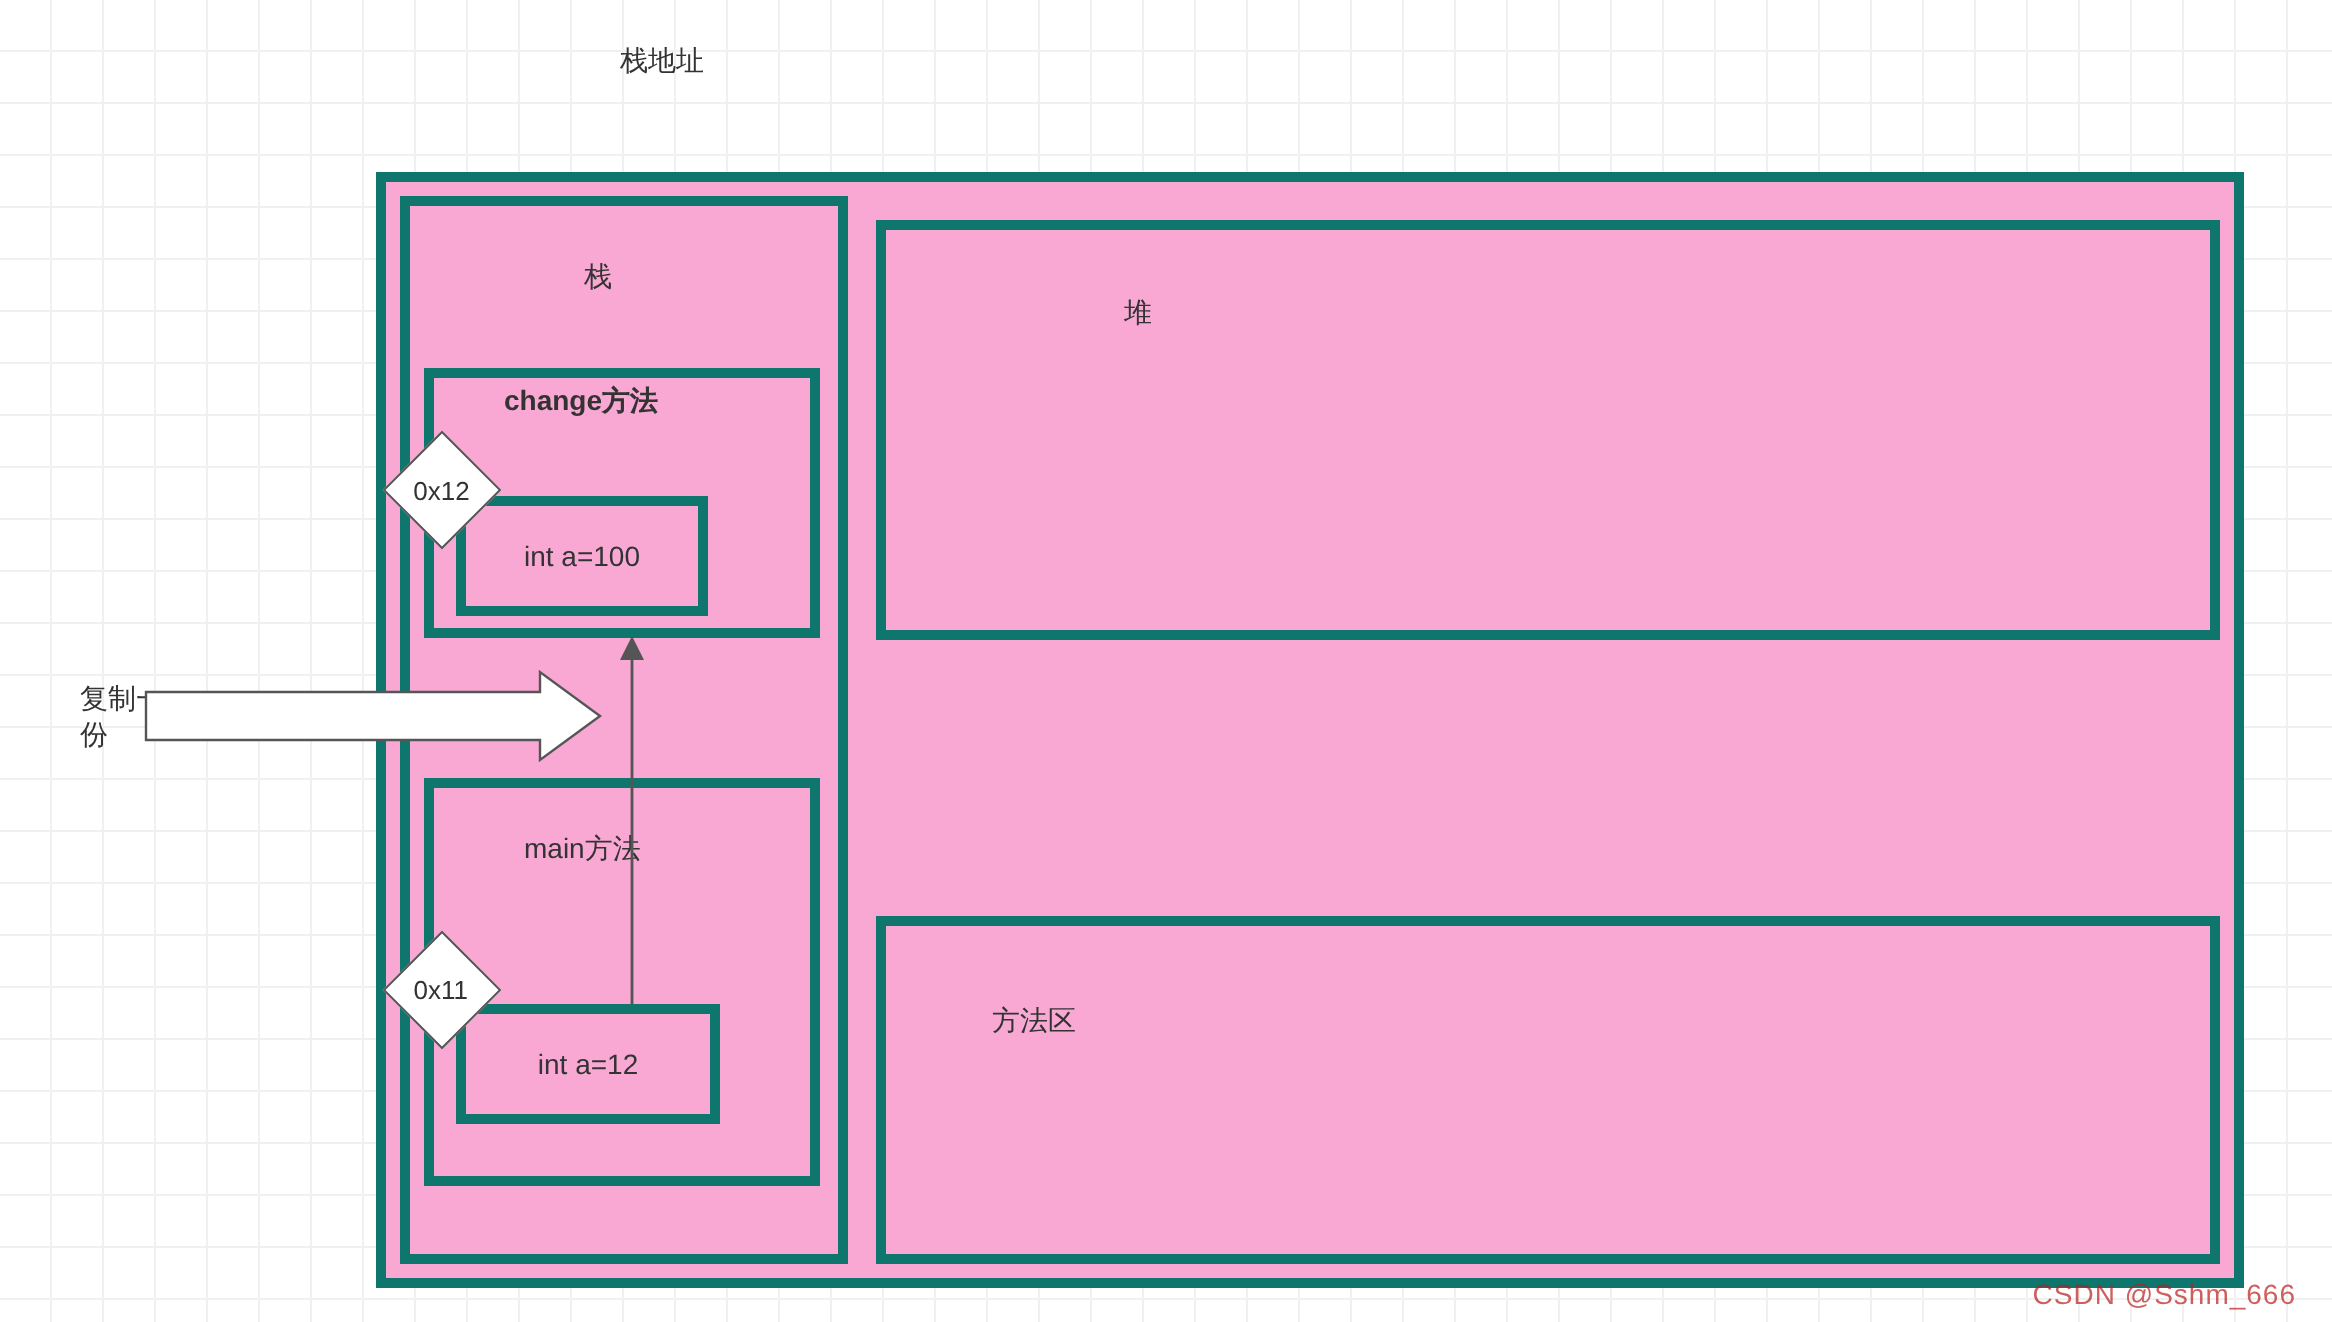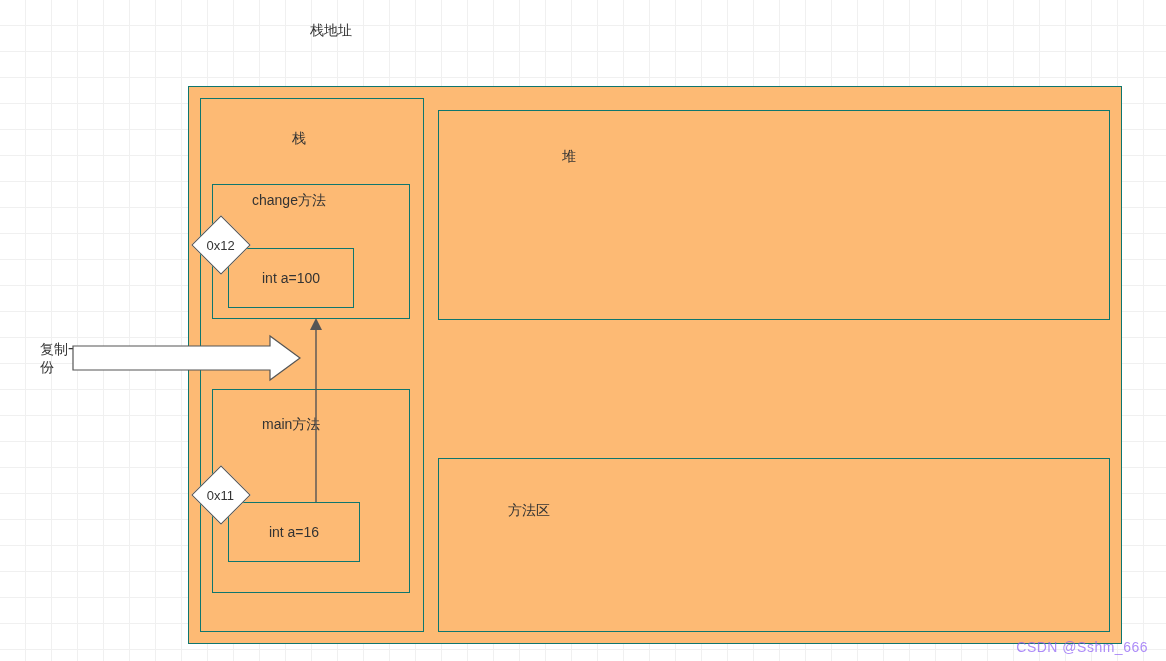--- a/index.html
+++ b/index.html
@@ -11,78 +11,78 @@
       font-size: 14px;
       color: #333;
       background: #fff;
       background-image:
         linear-gradient(#f0f0f0 1px, transparent 1px),
         linear-gradient(90deg, #f0f0f0 1px, transparent 1px);
       background-size: 26px 26px;
       background-position: -1px -1px;
     }
     .abs { position: absolute; }
-    .rect { border: 1px solid #0f766e; background: #fdba74; text-align: right; }
+    .rect { border: 5px solid #0f766e; background: #f9a8d4; text-align: right; }
     .label { background: transparent; }
     .diamond {
       border: 1px solid #555;
       background: #fff;
       transform: rotate(45deg);
       display: flex;
       align-items: center;
       justify-content: center;
     }
     .diamond span {
       transform: rotate(-45deg);
       font-size: 13px;
     }
     .watermark {
-      color: #8b5cf6;
+      color: #b91c1c;
       font-size: 14px;
       opacity: 0.7;
       letter-spacing: 0.5px;
     }
   </style>
 </head>
 <body>
 
 <div class="abs label" style="left:310px; top:22px;">栈地址</div>
 
 <div class="abs rect" style="left:188px; top:86px; width:934px; height:558px;"></div>
 
 <div class="abs rect" style="left:200px; top:98px; width:224px; height:534px;"></div>
 <div class="abs label" style="left:292px; top:130px;">栈</div>
 
 <div class="abs rect" style="left:212px; top:184px; width:198px; height:135px;"></div>
-<div class="abs label" style="left:252px; top:192px; width:86px; line-height:1.25;">change方法</div>
+<div class="abs label" style="left:252px; top:192px; width:86px; line-height:1.25;font-weight:bold;">change方法</div>
 
 <div class="abs rect" style="left:228px; top:248px; width:126px; height:60px; display:flex; align-items:center; justify-content:center;">
   <span>int a=100</span>
 </div>
 
 <div class="abs diamond" style="left:200px; top:224px; width:42px; height:42px;">
   <span>0x12</span>
 </div>
 
 <div class="abs rect" style="left:212px; top:389px; width:198px; height:204px;"></div>
 <div class="abs label" style="left:262px; top:416px;">main方法</div>
 
 <div class="abs rect" style="left:228px; top:502px; width:132px; height:60px; display:flex; align-items:center; justify-content:center;">
-  <span>int a=16</span>
+  <span>int a=12</span>
 </div>
 
 <div class="abs diamond" style="left:200px; top:474px; width:42px; height:42px;">
   <span>0x11</span>
 </div>
 
 <div class="abs rect" style="left:438px; top:110px; width:672px; height:210px;"></div>
 <div class="abs label" style="left:562px; top:148px;">堆</div>
 
 <div class="abs rect" style="left:438px; top:458px; width:672px; height:174px;"></div>
-<div class="abs label" style="left:508px; top:502px;">方法区</div>
+<div class="abs label" style="left:496px; top:502px;">方法区</div>
 
 <div class="abs label" style="left:21px; top:340px; width:48px; line-height:1.3;margin-left:19px;">复制一份</div>
 
 <svg class="abs" style="left:70px; top:334px; width:234px; height:52px;">
   <polygon points="3,12 200,12 200,2 230,24 200,46 200,36 3,36" fill="#fff" stroke="#555" stroke-width="1.2"></polygon>
 </svg>
 
 <svg class="abs" style="left:304px; top:316px; width:24px; height:190px;">
   <path d="M12,186 L12,12" stroke="#555" stroke-width="1.4" fill="none"></path>
   <polygon points="12,2 6,14 18,14" fill="#555"></polygon>

